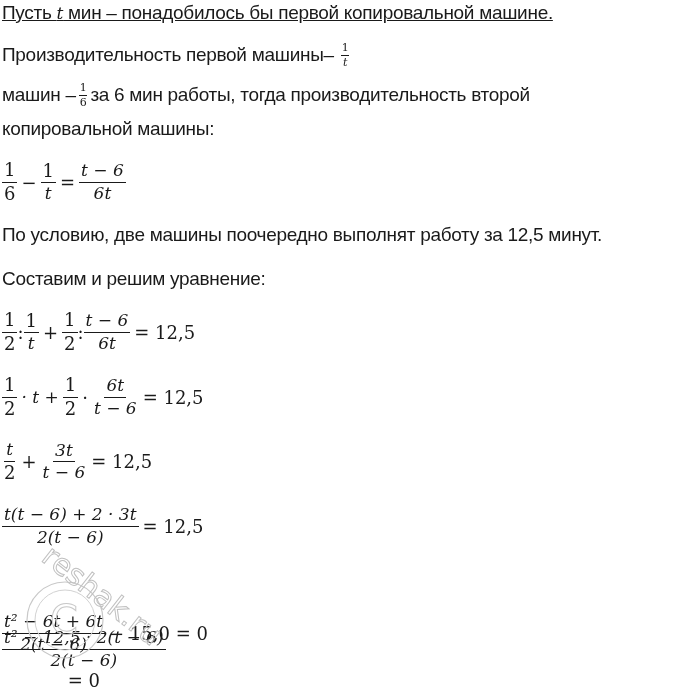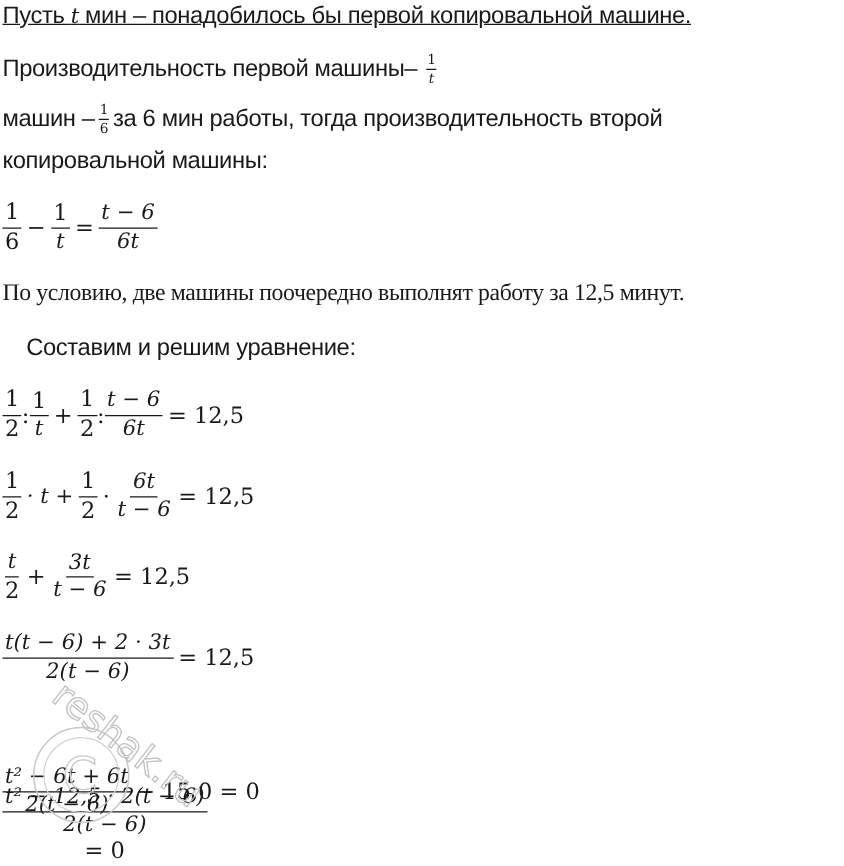--- a/index.html
+++ b/index.html
@@ -53,22 +53,22 @@
       <span class="num">1</span>
       <span class="den it">t</span>
     </span>
   <span class="op">=</span>
   <span class="frac">
       <span class="num it">t − 6</span>
       <span class="den it">6t</span>
     </span>
 </div>
 
-<div class="line" style="top:224px;font-family:Liberation Serif, serif;">По условию, две машины поочередно выполнят работу за 12,5 минут.</div>
-<div class="line" style="top:268px;margin-left:19px;">Составим и решим уравнение:</div>
+<div class="line" style="top:224px;">По условию, две машины поочередно выполнят работу за 12,5 минут.</div>
+<div class="line" style="top:268px;">Составим и решим уравнение:</div>
 
 <div class="eq" style="top:310px;">
   <span class="frac">
       <span class="num">1</span>
       <span class="den">2</span>
     </span>
   <span>:</span>
   <span class="frac">
       <span class="num">1</span>
       <span class="den it">t</span>

